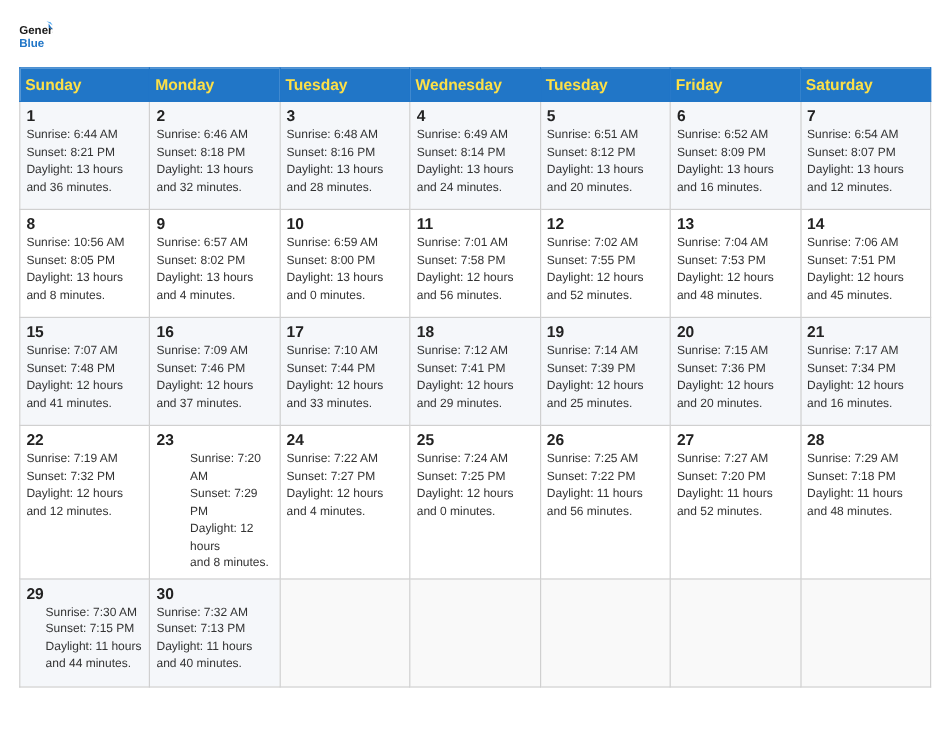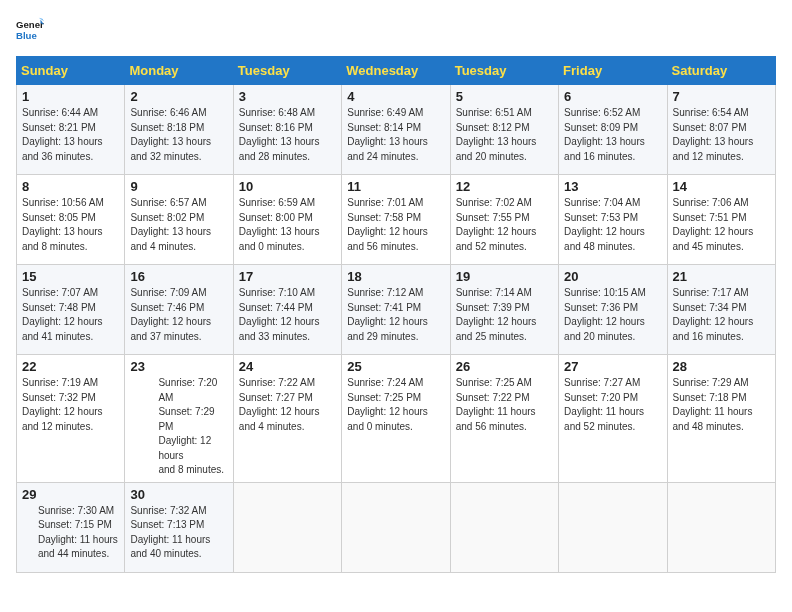--- a/index.html
+++ b/index.html
@@ -237,21 +237,21 @@
         </td>
         <td>
           <span class="day-num">19</span>
           <div class="day-info" style="white-space: pre-line;">Sunrise: 7:14 AM
 Sunset: 7:39 PM
 Daylight: 12 hours
 and 25 minutes.</div>
         </td>
         <td>
           <span class="day-num">20</span>
-          <div class="day-info" style="white-space: pre-line;">Sunrise: 10:15 AM
+          <div class="day-info" style="white-space: pre-line;">Sunrise: 7:15 AM
 Sunset: 7:36 PM
 Daylight: 12 hours
 and 20 minutes.</div>
         </td>
         <td>
           <span class="day-num">21</span>
           <div class="day-info" style="white-space: pre-line;">Sunrise: 7:17 AM
 Sunset: 7:34 PM
 Daylight: 12 hours
 and 16 minutes.</div>

